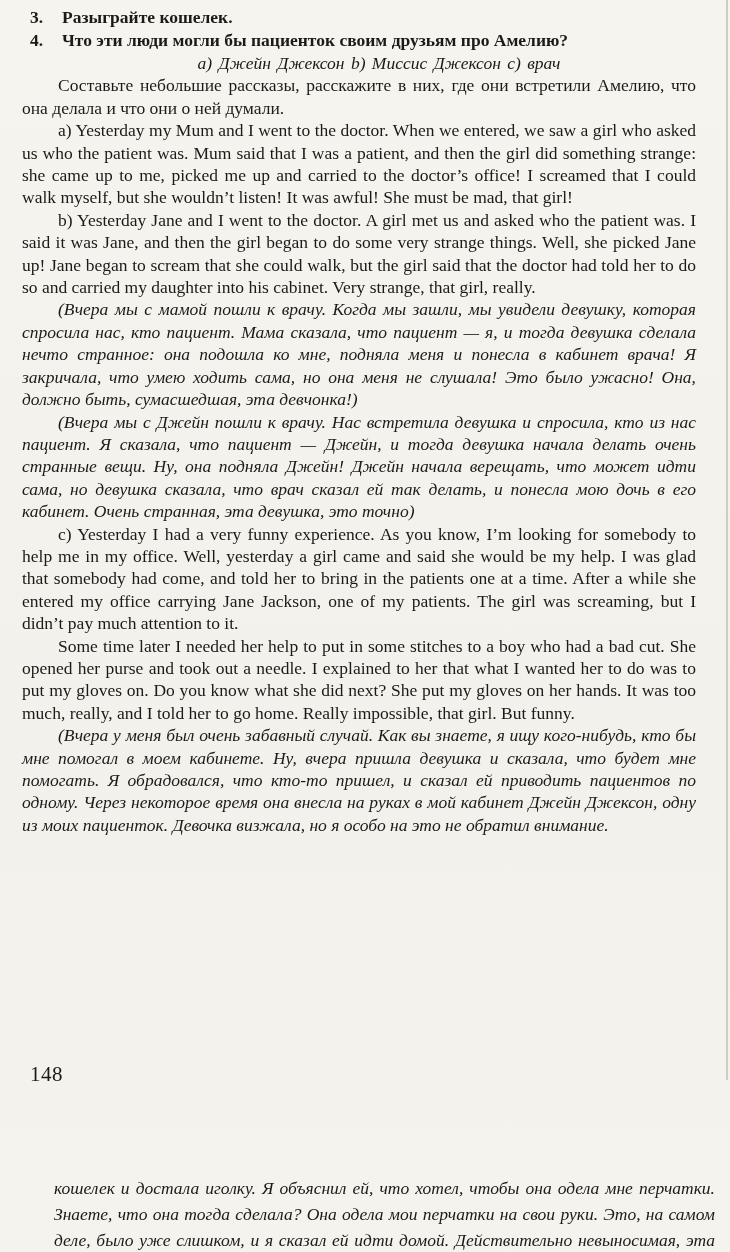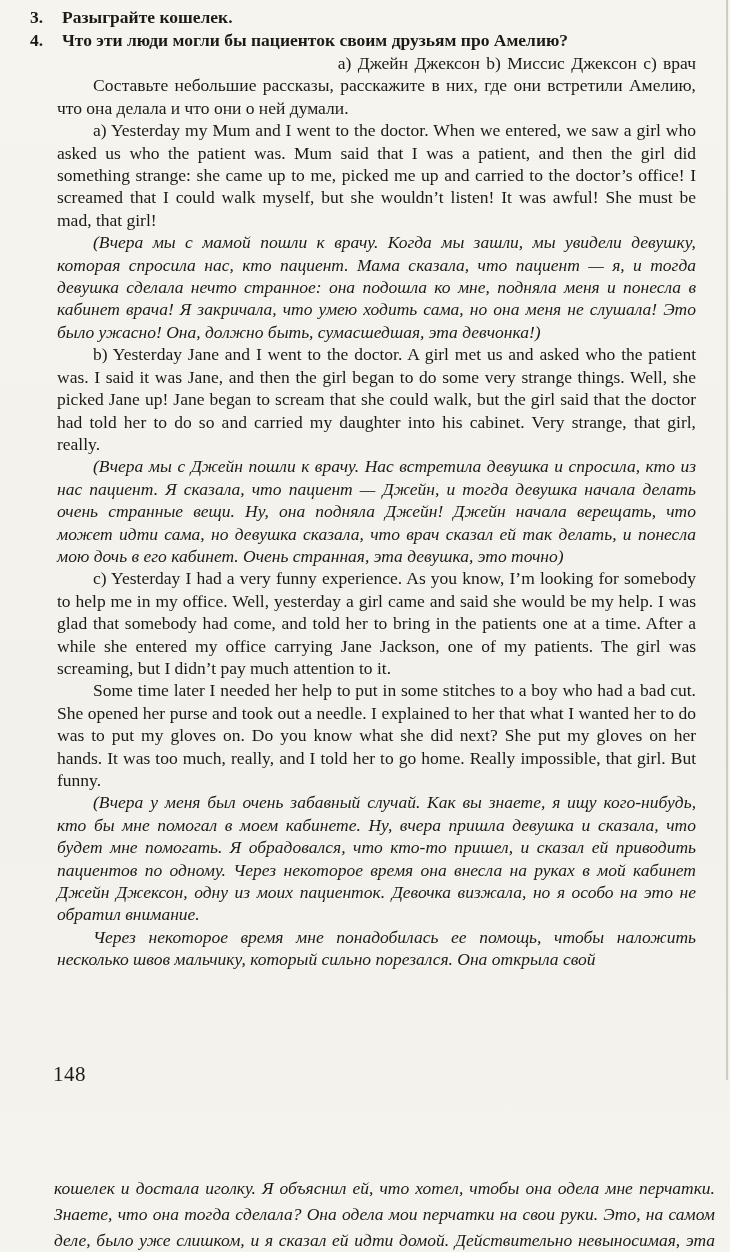--- a/index.html
+++ b/index.html
@@ -32,21 +32,20 @@
     padding: 2px 34px 0 22px;
   }
   .para {
     margin: 0;
     font-size: 17.5px;
     line-height: 22.4px;
     text-align: justify;
   }
   .indent {
     text-indent: 36px;
-    margin-left: 35px;
   }
   .italic {
     font-style: italic;
   }
   .heading {
     display: flex;
     font-weight: bold;
     font-size: 17.5px;
     line-height: 23px;
     margin: 0;
@@ -55,30 +54,30 @@
     flex: 0 0 40px;
     padding-left: 8px;
     box-sizing: border-box;
   }
   .heading .title {
     flex: 1;
   }
   .options {
     padding-left: 40px;
     word-spacing: 2px;
-    text-align: right;
+    text-align: center;
+    font-style: italic;
   }
   .page-number {
     position: absolute;
     left: 30px;
     top: 1062px;
     font-size: 21px;
     line-height: 24px;
     letter-spacing: 0.5px;
-    margin-left: 23px;
   }
   .continuation {
     position: absolute;
     left: 54px;
     right: 15px;
     top: 1150px;
     margin-top: 26px;
   }
   .continuation .para {
     font-size: 17.5px;
@@ -101,33 +100,32 @@
     <span class="num">4.</span>
     <span class="title">Что эти люди могли бы пациенток своим друзьям про Амелию?</span>
   </p>
 
   <p class="para options">а) Джейн Джексон  b) Миссис Джексон  с) врач</p>
 
   <p class="para indent">Составьте небольшие рассказы, расскажите в них, где они встретили Амелию, что она делала и что они о ней думали.</p>
 
   <p class="para indent">a) Yesterday my Mum and I went to the doctor. When we entered, we saw a girl who asked us who the patient was. Mum said that I was a patient, and then the girl did something strange: she came up to me, picked me up and carried to the doctor’s office! I screamed that I could walk myself, but she wouldn’t listen! It was awful! She must be mad, that girl!</p>
 
+  <p class="para indent">b) Yesterday Jane and I went to the doctor. A girl met us and asked who the patient was. I said it was Jane, and then the girl began to do some very strange things. Well, she picked Jane up! Jane began to scream that she could walk, but the girl said that the doctor had told her to do so and carried my daughter into his cabinet. Very strange, that girl, really.</p>
+
   <p class="para indent italic">(Вчера мы с мамой пошли к врачу. Когда мы зашли, мы увидели девушку, которая спросила нас, кто пациент. Мама сказала, что пациент — я, и тогда девушка сделала нечто странное: она подошла ко мне, подняла меня и понесла в кабинет врача! Я закричала, что умею ходить сама, но она меня не слушала! Это было ужасно! Она, должно быть, сумасшедшая, эта девчонка!)</p>
-
-  <p class="para indent">b) Yesterday Jane and I went to the doctor. A girl met us and asked who the patient was. I said it was Jane, and then the girl began to do some very strange things. Well, she picked Jane up! Jane began to scream that she could walk, but the girl said that the doctor had told her to do so and carried my daughter into his cabinet. Very strange, that girl, really.</p>
 
   <p class="para indent italic">(Вчера мы с Джейн пошли к врачу. Нас встретила девушка и спросила, кто из нас пациент. Я сказала, что пациент — Джейн, и тогда девушка начала делать очень странные вещи. Ну, она подняла Джейн! Джейн начала верещать, что может идти сама, но девушка сказала, что врач сказал ей так делать, и понесла мою дочь в его кабинет. Очень странная, эта девушка, это точно)</p>
 
   <p class="para indent">c) Yesterday I had a very funny experience. As you know, I’m looking for somebody to help me in my office. Well, yesterday a girl came and said she would be my help. I was glad that somebody had come, and told her to bring in the patients one at a time. After a while she entered my office carrying Jane Jackson, one of my patients. The girl was screaming, but I didn’t pay much attention to it.</p>
 
   <p class="para indent">Some time later I needed her help to put in some stitches to a boy who had a bad cut. She opened her purse and took out a needle. I explained to her that what I wanted her to do was to put my gloves on. Do you know what she did next? She put my gloves on her hands. It was too much, really, and I told her to go home. Really impossible, that girl. But funny.</p>
 
   <p class="para indent italic">(Вчера у меня был очень забавный случай. Как вы знаете, я ищу кого-нибудь, кто бы мне помогал в моем кабинете. Ну, вчера пришла девушка и сказала, что будет мне помогать. Я обрадовался, что кто-то пришел, и сказал ей приводить пациентов по одному. Через некоторое время она внесла на руках в мой кабинет Джейн Джексон, одну из моих пациенток. Девочка визжала, но я особо на это не обратил внимание.</p>
 
-  <p class="para indent italic">Через некоторое время мне понадобилась ее помощь, чтобы наложить несколько швов мальчику, который сильно порезался. Она открыла свой</p>
 
 </div>
 
 <div class="page-number">148</div>
 
 <div class="continuation">
   <p class="para italic">кошелек и достала иголку. Я объяснил ей, что хотел, чтобы она одела мне перчатки. Знаете, что она тогда сделала? Она одела мои перчатки на свои руки. Это, на самом деле, было уже слишком, и я сказал ей идти домой. Действительно невыносимая, эта девчонка. Но забавная)</p>
 </div>
 
 </body></html>

